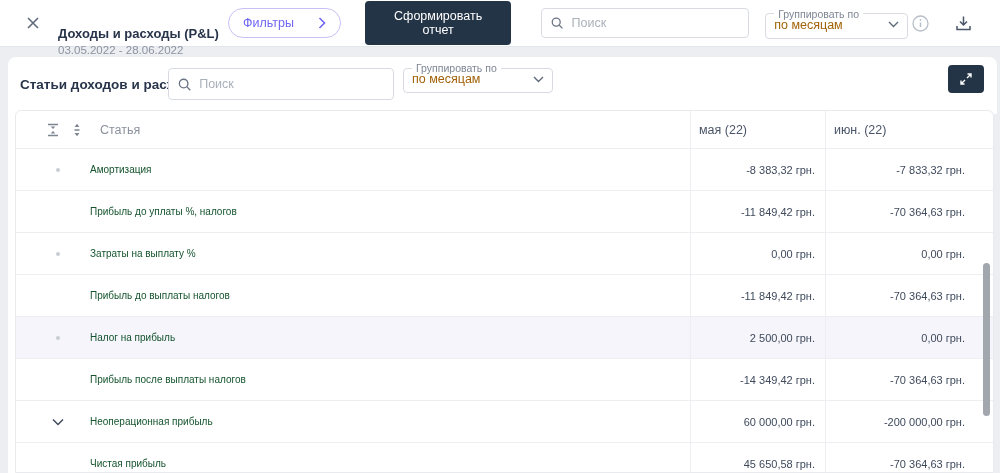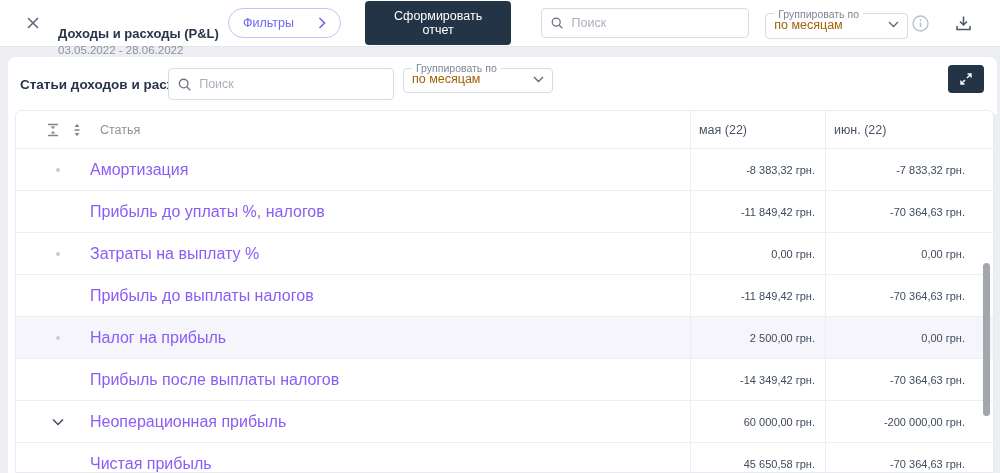--- a/index.html
+++ b/index.html
@@ -63,21 +63,21 @@
   .cell-val { width:135px; border-left:1px solid #eceef2; display:flex;
     align-items:center; justify-content:flex-end; padding-right:10px;
     font-size:11px; color:#3f4a5c; }
   .cell-val.last { width:168px; padding-right:28px; }
   .t-head .cell-val { justify-content:flex-start; padding-left:8px;
     color:#4a5468; font-size:12.5px; }
   .head-icons { display:flex; align-items:center; gap:10px; margin-right:16px; }
   .head-label { font-size:12.5px; color:#8b919d; }
   .marker { width:24px; display:flex; align-items:center; justify-content:center; }
   .dot { width:4px; height:4px; border-radius:50%; background:#c9cdd4; }
-  .row-label { margin-left:20px; font-size:16px; color:#8b5cf6; }
+  .row-label { margin-left:20px; font-size:10px; color:#14532d; }
   .scroll-thumb { position:absolute; right:3px; top:152px; width:7px; height:153px;
     background:#a2a7ae; border-radius:4px; }
   .bg-strip { position:absolute; top:57px; right:0; width:3px; height:416px; background:#eceef2; }
 </style>
 </head>
 <body>
 
 <div class="topbar">
   <button class="icon-btn close-btn">
     <svg width="14" height="14" viewBox="0 0 14 14">

